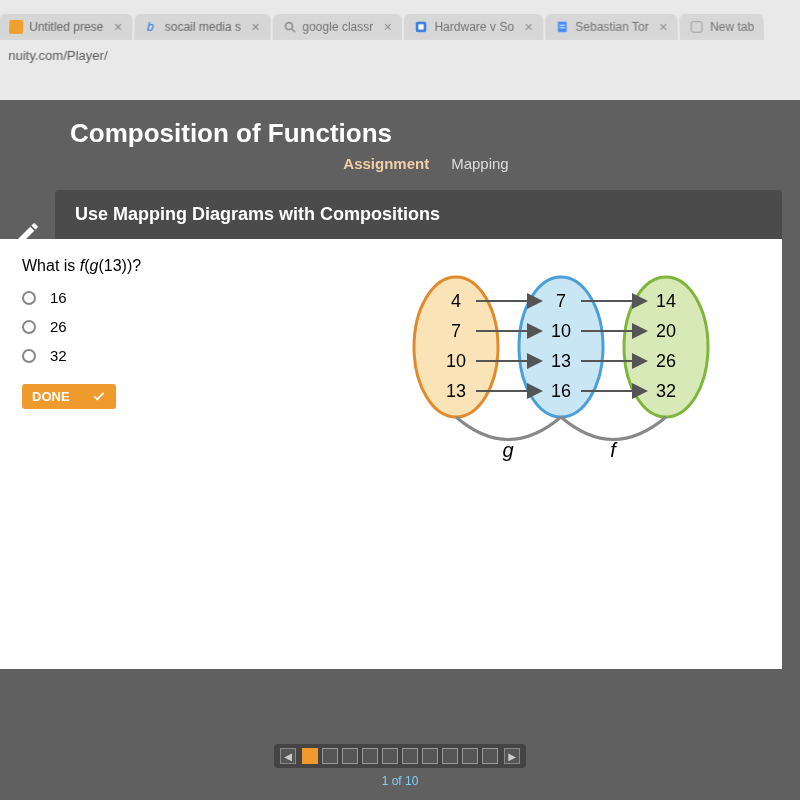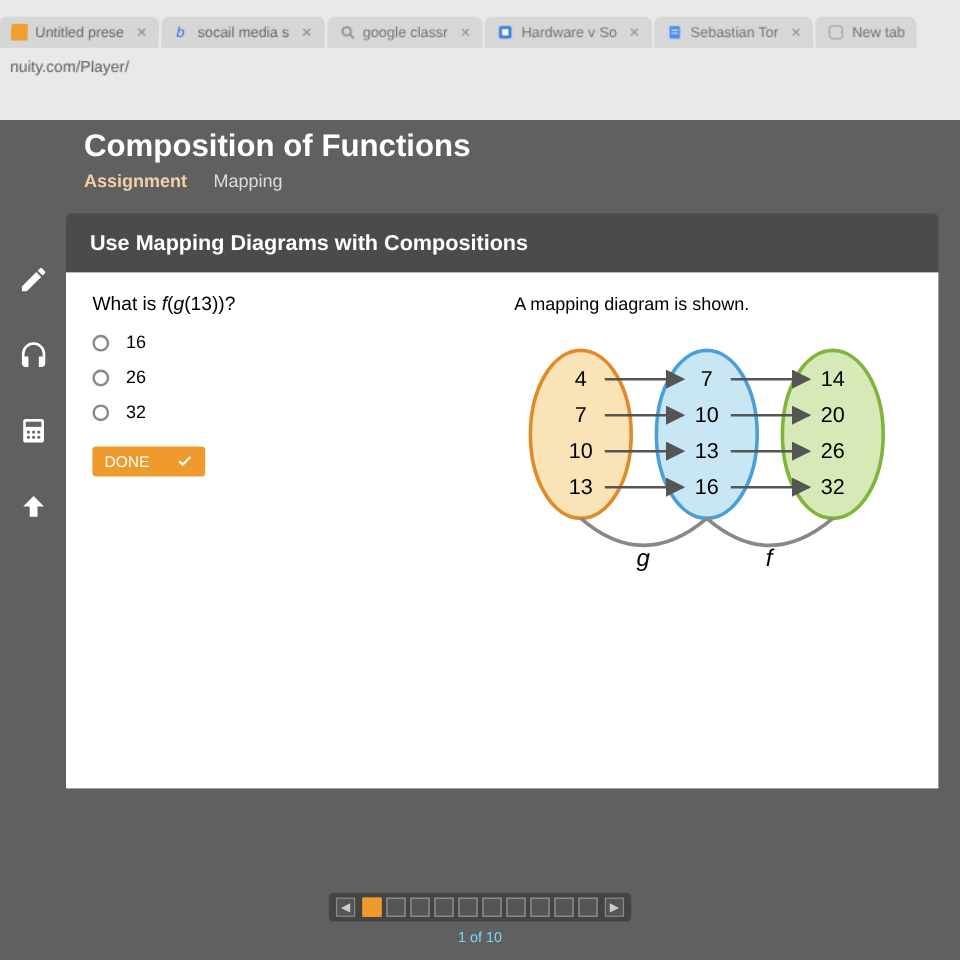--- a/index.html
+++ b/index.html
@@ -8,37 +8,37 @@
   .chrome-header { background: #e9e9e9; transform: perspective(1400px) rotateX(6deg); transform-origin: top center; height: 100px; }
   .tabs { display: flex; align-items: flex-end; height: 40px; padding-top: 8px; }
   .tab { display: flex; align-items: center; gap: 6px; background: #d6d6d6; border-radius: 6px 6px 0 0; padding: 6px 10px; font-size: 12px; color: #666; margin-right: 2px; max-width: 150px; overflow: hidden; white-space: nowrap; }
   .tab.dim { opacity: 0.9; }
   .tab .favicon { width: 14px; height: 14px; display: inline-flex; align-items: center; justify-content: center; flex-shrink: 0; }
   .close-x { font-size: 11px; color: #888; margin-left: 4px; }
   .urlbar { background: #e9e9e9; height: 30px; display: flex; align-items: center; padding: 0 10px; font-size: 13px; color: #666; }
   .urlbar .url-text { color: #5a5a5a; }
 
   .page { background: #606060; position: relative; height: 700px; }
-  .page-inner { padding: 6px 18px 0 0; }
+  .page-inner { padding: 18px 18px 0 0; }
 
   .page-title { color: #fff; font-weight: bold; font-size: 26px; margin-left: 70px; }
-  .sub-row { display: flex; gap: 22px; color: #ddd; font-size: 15px; margin-left: 70px; margin-top: 6px; }
+  .sub-row { display: flex; gap: 22px; color: #ddd; font-size: 15px; margin-left: 70px; margin-top: 6px; justify-content: center; }
   .sub-row .assignment-label { color: #f2cfa8; font-weight: bold; }
 
   .section-header { background: #4b4b4b; color: #fff; font-size: 18px; font-weight: bold; padding: 14px 20px; margin-left: 55px; margin-top: 18px; border-radius: 4px 4px 0 0; }
 
-  .content-card { background: #fff; margin-left: 55px; height: 430px; position: relative; display: flex; }
+  .content-card { background: #fff; height: 430px; position: relative; display: flex; }
   .question-col { width: 50%; padding: 18px 22px; }
   .diagram-col { width: 50%; padding: 18px 10px; }
 
   .question { font-size: 16px; margin-bottom: 14px; }
   .option-row { display: flex; align-items: center; gap: 14px; font-size: 15px; margin-bottom: 12px; }
   .option-row .radio { width: 14px; height: 14px; border: 2px solid #888; border-radius: 50%; }
 
-  .done-btn { display: inline-flex; align-items: center; gap: 22px; background: #ef9a2c; color: #fff; font-weight: normal; padding: 5px 10px; border-radius: 3px; font-size: 13px; margin-top: 8px; }
+  .done-btn { display: inline-flex; align-items: center; gap: 22px; background: #ef9a2c; color: #fff; font-weight: bold; padding: 5px 10px; border-radius: 3px; font-size: 13px; margin-top: 8px; }
   .check { width: 14px; height: 14px; }
 
   .diagram-col .caption { font-size: 15px; margin-bottom: 10px; }
   .mapping-svg { width: 320px; height: 230px; }
 
   .left-tools { position: absolute; left: 0; top: 120px; width: 55px; display: flex; flex-direction: column; align-items: center; gap: 30px; }
   .left-tools span { color: #fff; font-size: 26px; }
 
   .bottom-nav { position: absolute; bottom: 12px; left: 50%; transform: translateX(-50%); display: flex; flex-direction: column; align-items: center; gap: 6px; }
   .nav-row { display: flex; align-items: center; gap: 6px; background: #444; padding: 4px 6px; border-radius: 4px; }
@@ -174,21 +174,20 @@
 
         <div class="done-btn">
           <span>DONE</span>
           <svg class="check" viewBox="0 0 16 16">
               <path fill="#fff" d="M6 12L2 8l1.5-1.5L6 9l6.5-6.5L14 4z"></path>
             </svg>
         </div>
       </div>
 
       <div class="diagram-col">
-        <div class="caption">A mapping diagram is shown.</div>
         <svg class="mapping-svg" viewBox="0 0 320 230">
           <defs>
             <marker id="arr" markerWidth="8" markerHeight="8" refX="7" refY="4" orient="auto">
               <path d="M0,0 L8,4 L0,8 z" fill="#555"></path>
             </marker>
           </defs>
           <ellipse cx="55" cy="90" rx="42" ry="70" fill="#fbe3b8" stroke="#e08a2a" stroke-width="3"></ellipse>
           <ellipse cx="160" cy="90" rx="42" ry="70" fill="#c9e6f5" stroke="#4a9fd8" stroke-width="3"></ellipse>
           <ellipse cx="265" cy="90" rx="42" ry="70" fill="#d6e9b6" stroke="#7fb53b" stroke-width="3"></ellipse>
 

